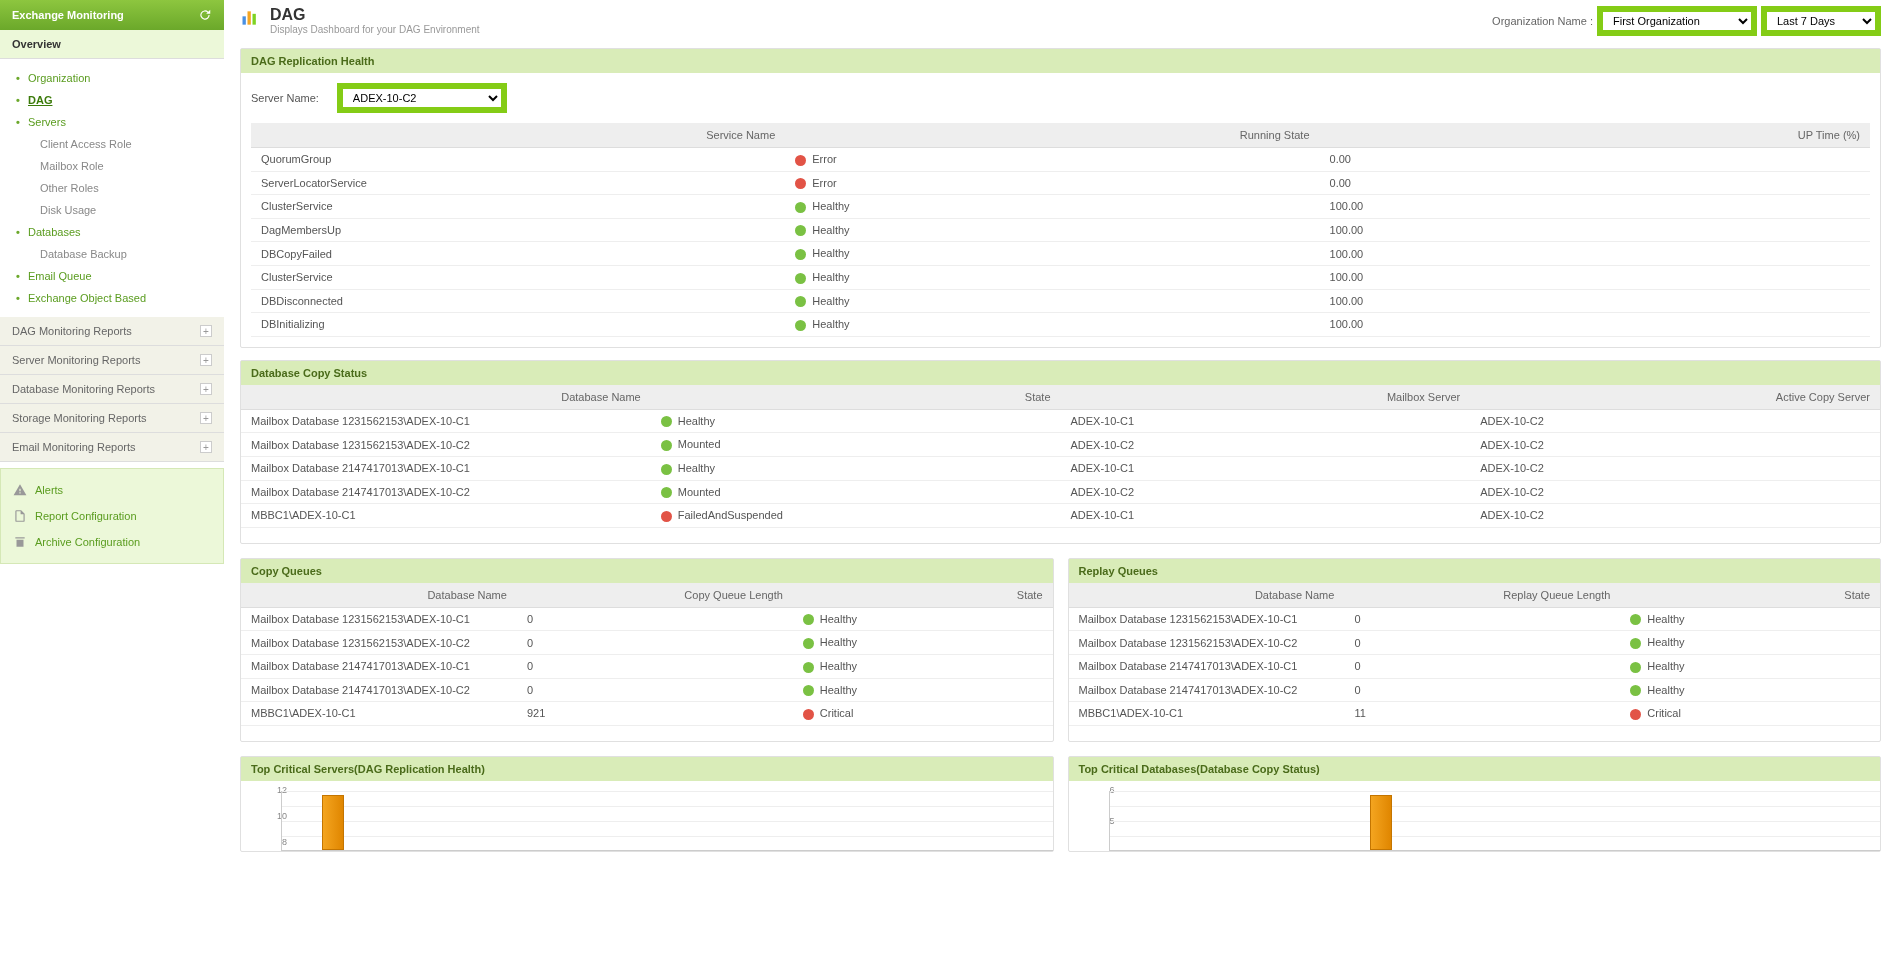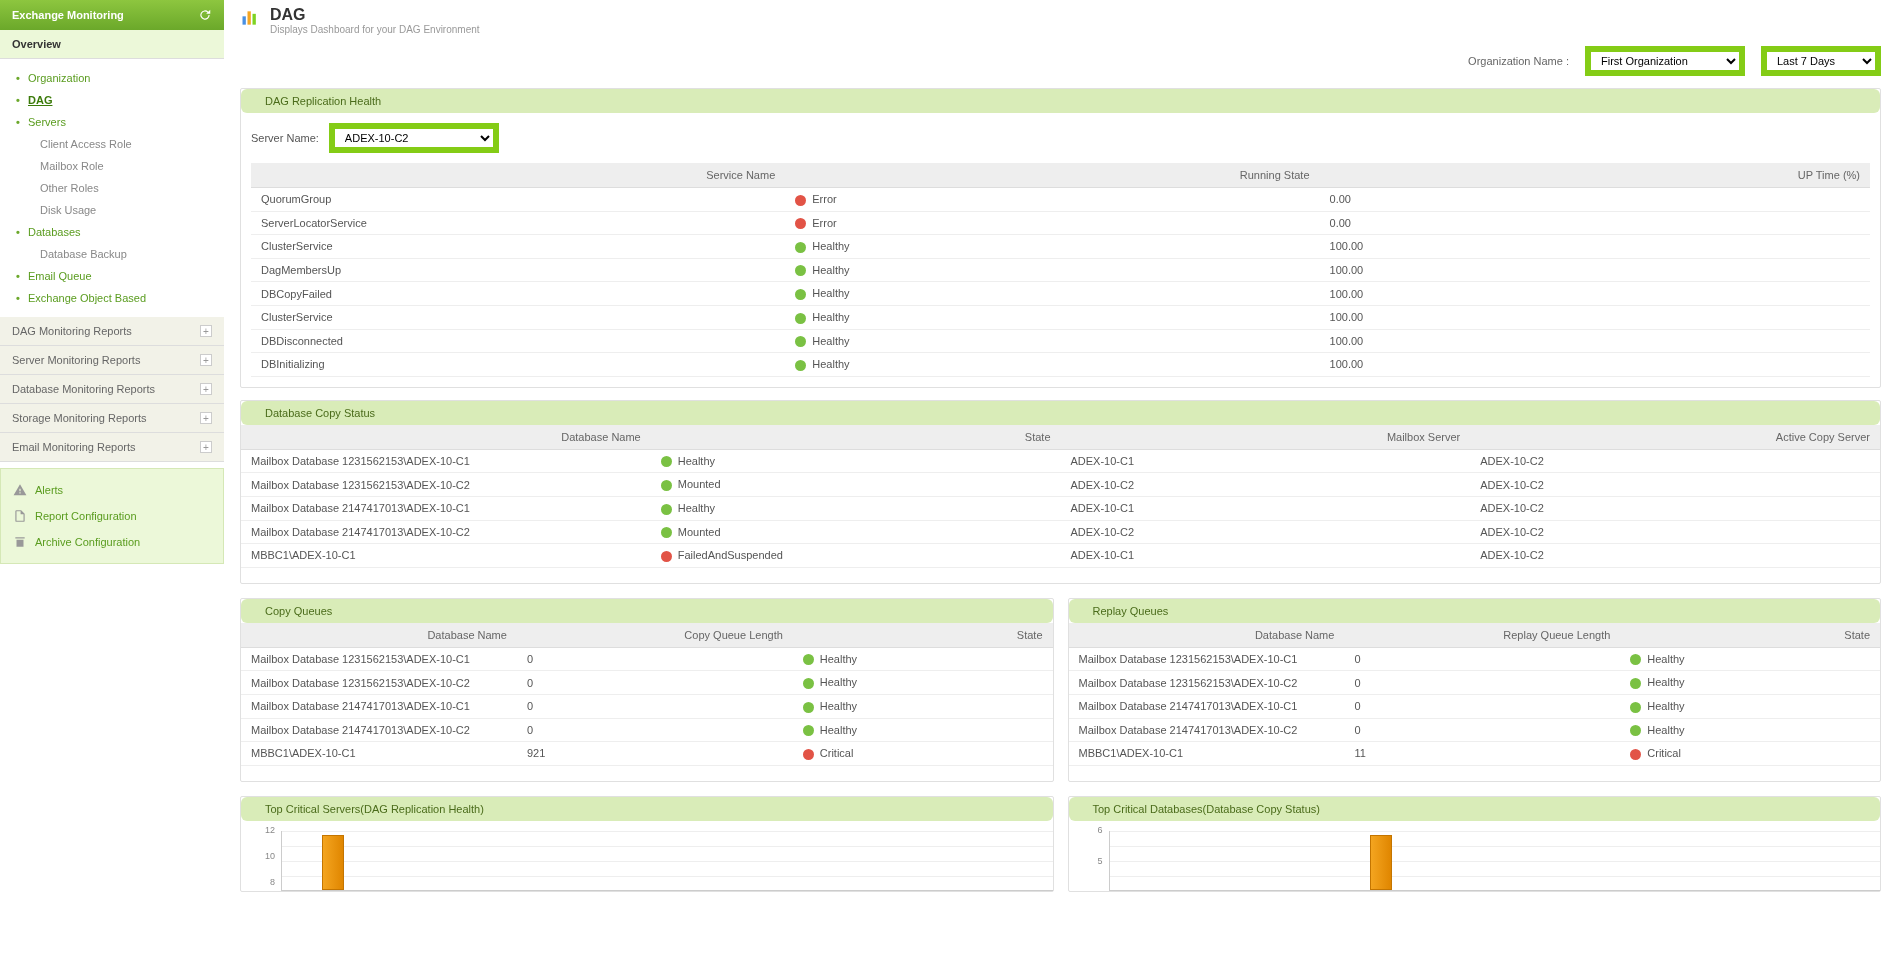--- a/index.html
+++ b/index.html
@@ -22,36 +22,36 @@
 .config-box { background: #ecf8d9; margin-top: 6px; padding: 8px 0; border:1px solid #d5e8b6;}
 .config-box .cfg-item { padding: 6px 12px; display: flex; align-items: center; gap: 8px; }
 .config-box .cfg-item a { color: #5a9c1f; text-decoration: none; }
 .cfg-icon { width: 14px; height: 14px; display:inline-block;}
 .main { flex: 1; padding: 6px 12px 20px 16px; }
 .page-header { display: flex; justify-content: space-between; align-items: flex-start; }
 .page-title-wrap { display: flex; align-items: flex-start; gap: 10px; }
 .page-icon { width: 20px; height: 20px; display: flex; align-items:center; justify-content:center; margin-top:2px;}
 .page-title { font-size: 16px; font-weight: bold; color: #333; }
 .page-sub { font-size: 10px; color: #999; }
-.header-controls { display: flex; align-items: center; gap: 16px; font-size: 11px; color: #666; margin-top: 40px; }
+.header-controls { display: flex; align-items: center; gap: 4px; font-size: 11px; color: #666; }
 select { font-size: 11px; padding: 2px 6px; border: 6px solid #84cc16; background: #fff; min-width: 120px; }
 .panel { border: 1px solid #e0e0e0; margin-top: 12px; background: #fff; border-radius:2px; }
-.panel-hd { background: #d9ecb8; padding: 6px 24px; font-weight: normal; color: #4a6b1a; font-size: 11px; border-radius: 6px; }
+.panel-hd { background: #d9ecb8; padding: 6px 10px; font-weight: bold; color: #4a6b1a; font-size: 11px; }
 .panel-body { padding: 10px; }
-.server-row { display: flex; align-items: center; gap: 10px; margin-bottom: 10px; }
+.server-row { display: flex; align-items: center; gap: 18px; margin-bottom: 10px; }
 table.tbl { width: 100%; border-collapse: collapse; font-size: 11px; }
 table.tbl th { background: #eee; text-align: right; padding: 6px 10px; font-weight: normal; color: #666; border-bottom:1px solid #ddd;}
 table.tbl td { padding: 5px 10px; border-bottom: 1px solid #eee; color: #555; }
 .dot { width: 11px; height: 11px; border-radius: 50%; display: inline-block; vertical-align: middle; margin-right: 6px; }
 .green { background: #7ac143; }
 .red { background: #e25346; }
 .two-col { display: flex; gap: 14px; margin-top: 14px; }
 .two-col .panel { flex: 1; margin-top: 0; }
 .chart-box { height: 70px; position: relative; padding: 10px 0 0 40px; overflow:hidden;}
-.chart-axis { position:absolute; left:0; top:0; bottom:0; width:40px; display:flex; flex-direction:column; justify-content:space-between; align-items:flex-end; padding:4px 6px; font-size:9px; color:#888;}
+.chart-axis { position:absolute; left:12px; top:0; bottom:0; width:40px; display:flex; flex-direction:column; justify-content:space-between; align-items:flex-end; padding:4px 6px; font-size:9px; color:#888;}
 .chart-area { position:relative; height:100%; border-left:1px solid #ccc; border-bottom:1px solid #ccc;}
 .chart-grid { position:absolute; inset:0; background:repeating-linear-gradient(to bottom, #eee 0, #eee 1px, transparent 1px, transparent 15px);}
 .chart-bar { position:absolute; width:22px; background:linear-gradient(to right,#f4a520,#e08600); border:1px solid #c47500;}
 </style>
 </head>
 <body>
 
 <div class="container">
   <aside class="sidebar">
     <div class="sidebar-header">

